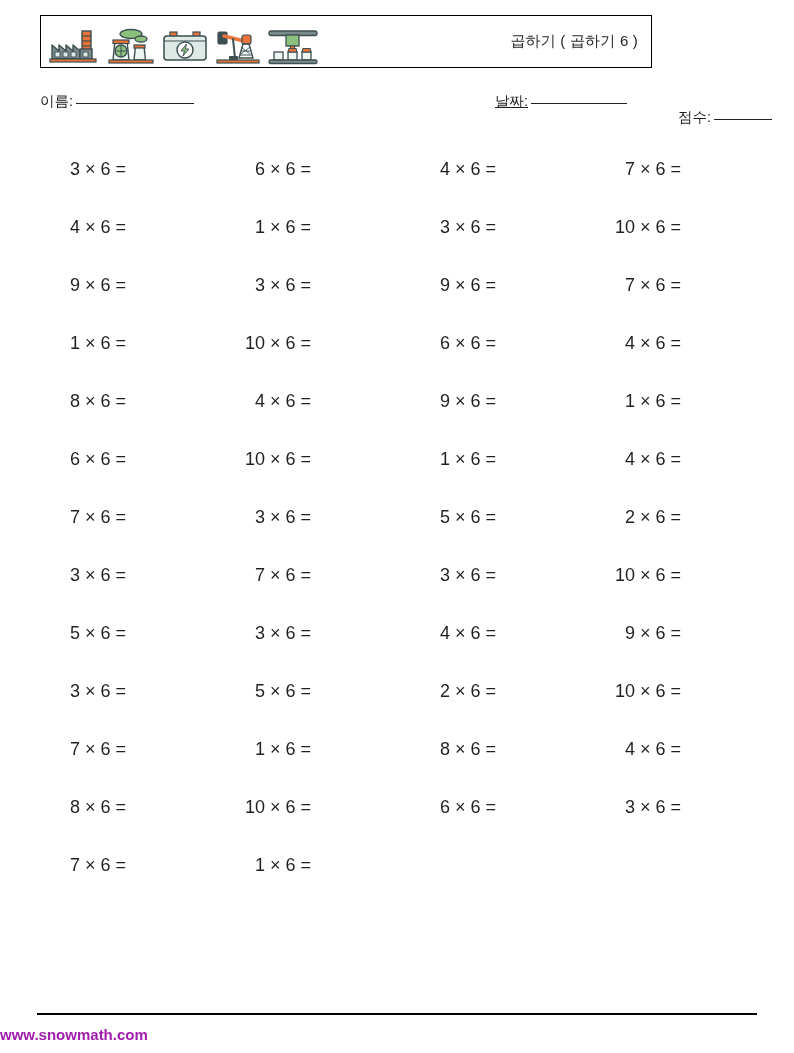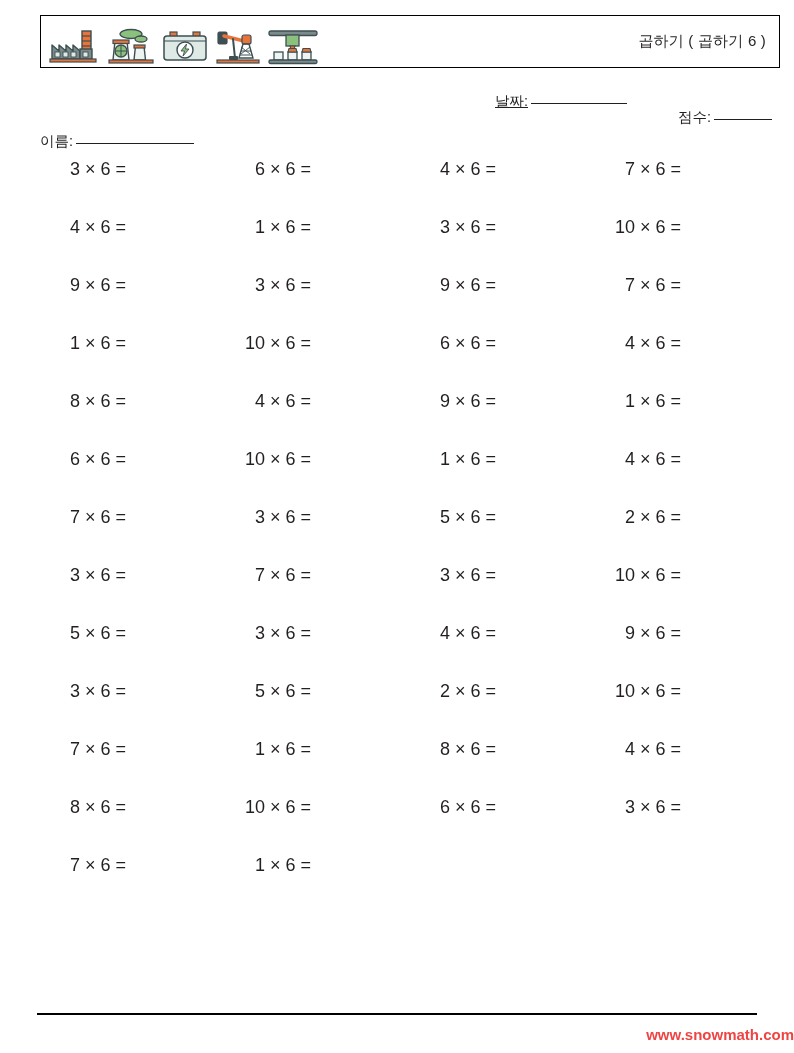--- a/index.html
+++ b/index.html
@@ -14,21 +14,21 @@
     color: #231f20;
     position: relative;
     overflow: hidden;
   }
 
   
   .header-box {
     position: absolute;
     left: 40px;
     top: 15px;
-    width: 740px;
+    width: 612px;
     height: 53px;
     border: 1.5px solid #000000;
     box-sizing: border-box;
     display: flex;
     align-items: center;
     justify-content: space-between;
   }
   .icon-strip {
     display: flex;
     align-items: flex-end;
@@ -54,21 +54,20 @@
     width: 740px;
     height: 24px;
     font-size: 14.5px;
     color: #231f20;
   }
   .meta-name {
     position: absolute;
     left: 0px;
     top: 0px;
     white-space: nowrap;
-    margin-top: 40px;
   }
   .meta-date {
     position: absolute;
     left: 455px;
     top: 0px;
     white-space: nowrap;
     text-decoration: underline;
   }
   .meta-score {
     position: absolute;
@@ -133,24 +132,24 @@
     top: 1013px;
     width: 720px;
     height: 0;
     border-top: 2px solid #000000;
   }
   .footer-text {
     position: absolute;
     left: 0;
     top: 1026px;
     width: 794px;
-    text-align: right;
+    text-align: left;
     font-size: 15px;
     font-weight: bold;
-    color: #ef4444;
+    color: #a21caf;
   }
 </style>
 </head>
 <body>
 
 <div class="header-box">
 
   <div class="icon-strip">
 
     <svg width="54" height="40" viewBox="0 0 54 40">

